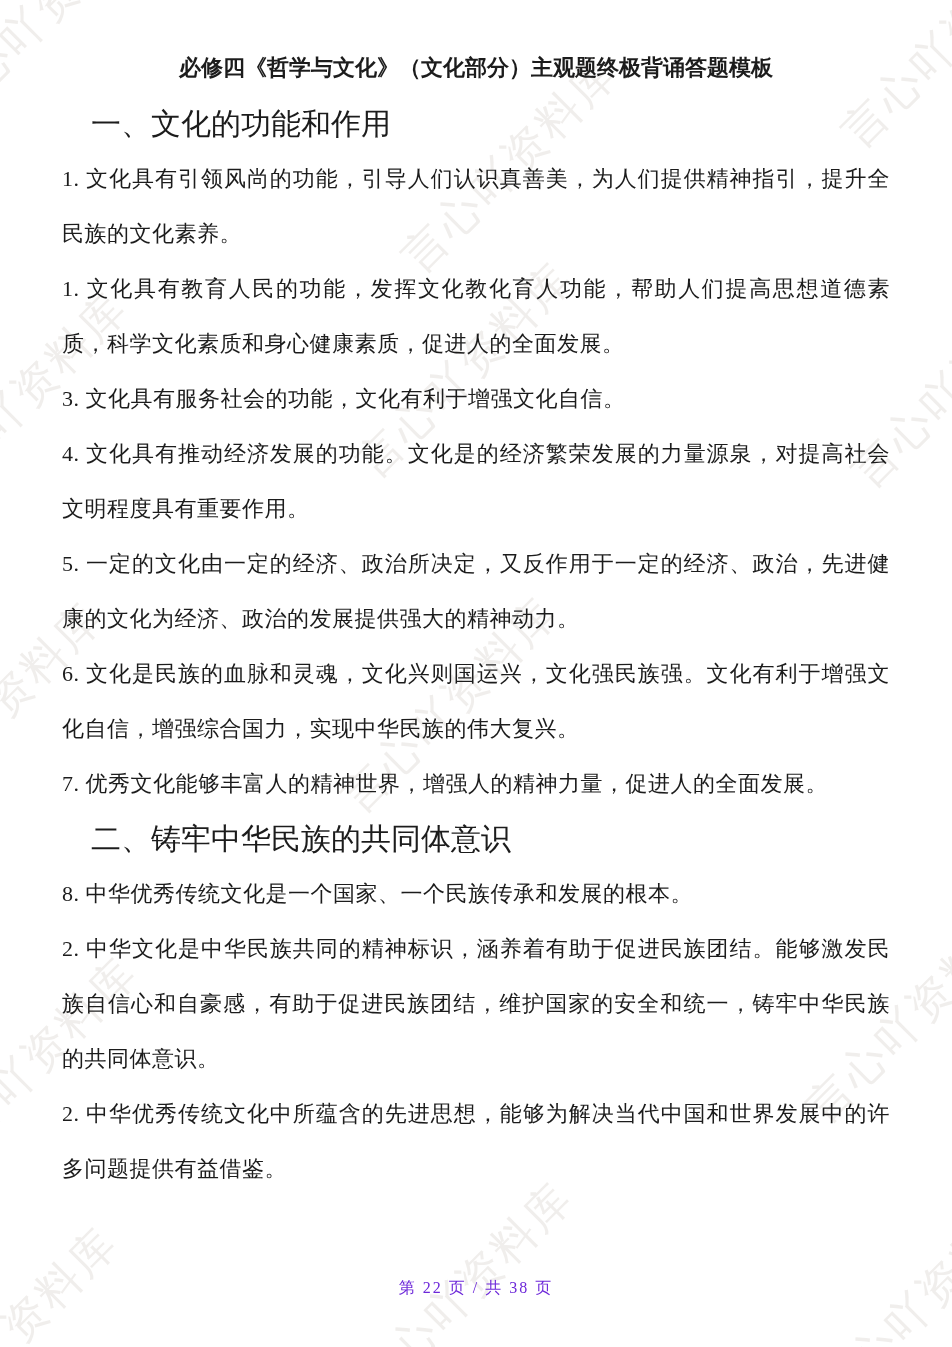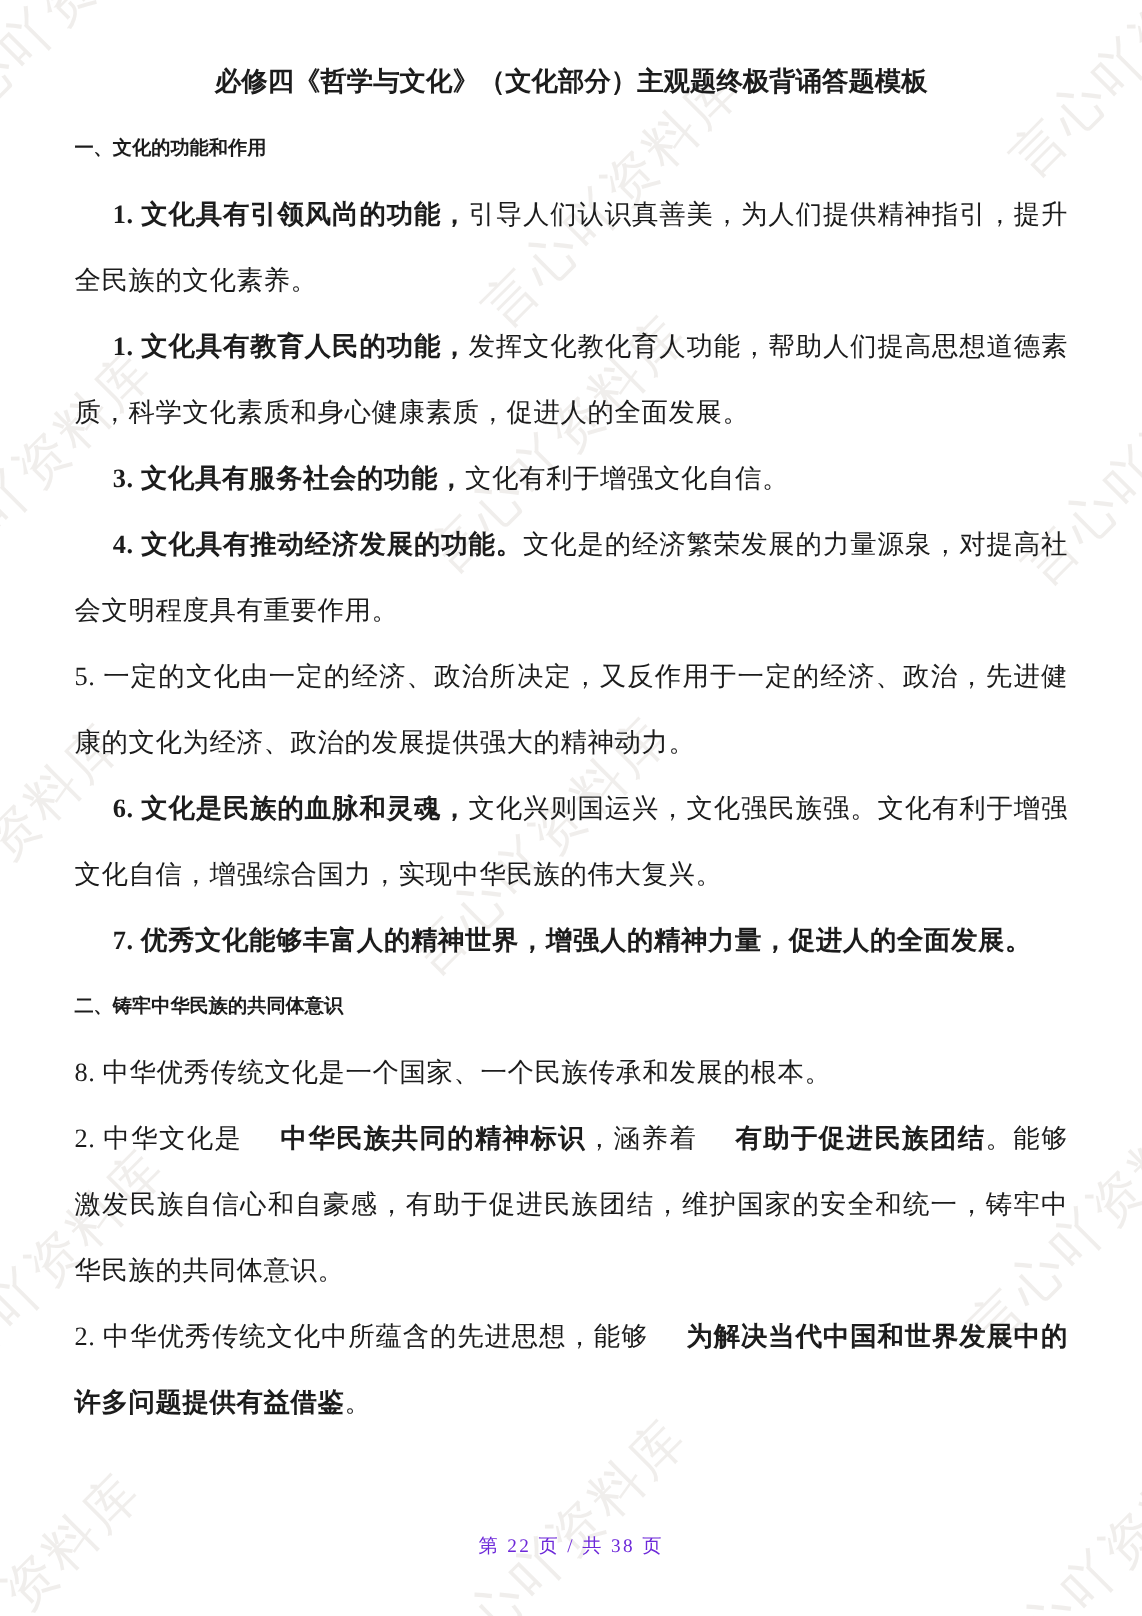--- a/index.html
+++ b/index.html
@@ -24,32 +24,33 @@
   }
   .inner { position:relative; padding:40px 62px 0 62px; }
   .doc-title {
     margin:0;
     text-align:center;
     font-size:22px;
     font-weight:bold;
     line-height:56px;
   }
   .section-heading {
-    font-size:16px;
-    font-weight:bold;
+    font-size:30px;
+    font-weight:normal;
     line-height:55px;
+    margin-left:29px;
   }
   .para {
     margin:0;
     font-size:22px;
     line-height:55px;
     text-align:justify;
     letter-spacing:0.5px;
   }
-  .para .b { font-weight:bold;margin-left:32px; }
+  .para .b { font-weight:normal; }
   .footer {
     position:absolute;
     left:0; right:0;
     bottom:48px;
     text-align:center;
     font-size:16px;
     letter-spacing:2px;
     color:#6d28d9;
   }
 </style>

